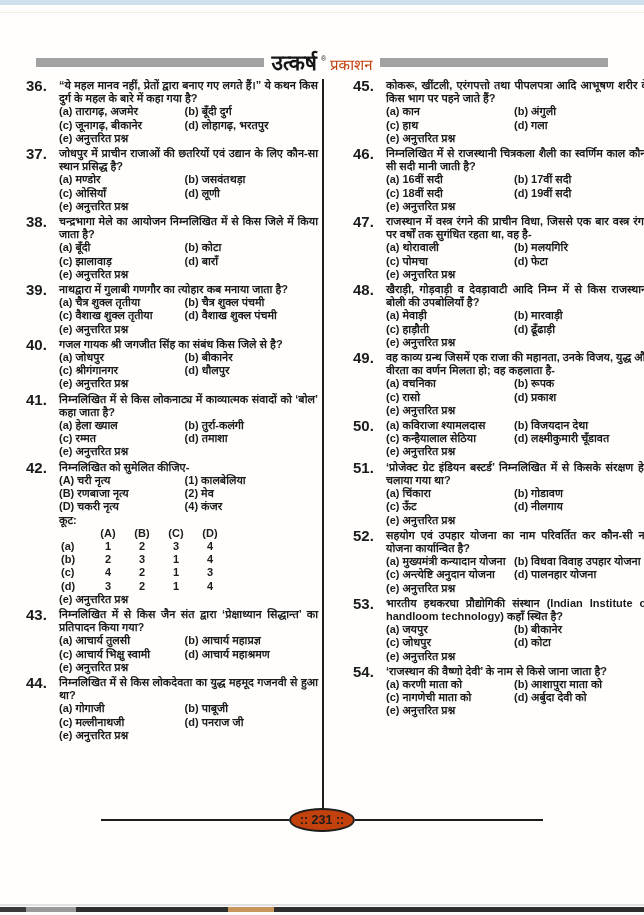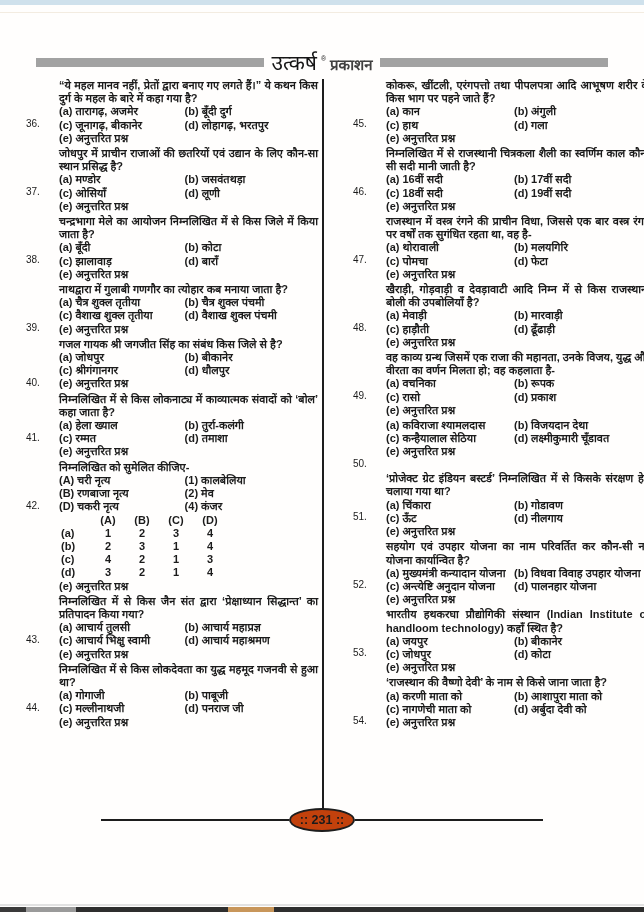--- a/index.html
+++ b/index.html
@@ -6,32 +6,32 @@
   .page {
     position:relative; width:644px; height:915px; background:#fffefd;
     font-family:"Liberation Sans", sans-serif; color:#1b1b1b; overflow:hidden;
   }
   .top-strip { position:absolute; top:0; left:0; width:644px; height:5px; }
   .top-strip2 { position:absolute; top:12px; left:0; width:644px; height:1px; background:#f3ece1; }
 
   .header { position:absolute; top:48px; left:0; width:644px; display:flex; align-items:center; justify-content:center; gap:7px; }
   .header-bar { width:228px; height:9px; background:#a2a2a2; flex:none; }
   .brand-wrap { white-space:nowrap; display:flex; align-items:baseline; gap:4px; }
-  .brand { font-weight:normal; font-size:21px; letter-spacing:0; color:#161616; }
+  .brand { font-weight:bold; font-size:21px; letter-spacing:0; color:#161616; }
   .brand-reg { font-size:7px; vertical-align:super; position:relative; top:-9px; }
-  .brand-suffix { font-weight:bold; font-size:15px; color:#404040; }
+  .brand-suffix { font-weight:normal; font-size:15px; color:#c2410c; }
 
   .divider { position:absolute; left:322px; top:79px; width:2px; height:741px; background:#1d1d1d; }
 
   .col { position:absolute; top:79px; }
   .col-left  { left:26px;  width:292px; }
   .col-right { left:353px; width:297px; }
 
   .question { display:flex; margin-bottom:2px; }
-  .qnum { flex:none; width:33px; font-weight:normal; font-size:10px; line-height:13.2px;margin-top:38px; }
+  .qnum { flex:none; width:33px; font-weight:bold; font-size:15px; line-height:13.2px; }
   .qbody { flex:1; min-width:0; font-weight:bold; font-size:11px; line-height:13.2px; }
   .qtext { text-align:justify; }
 
   .options { display:grid; grid-template-columns:48.5% 51.5%; }
   .option { display:flex; gap:3px; min-width:0; }
   .option.full { grid-column:1 / -1; }
   .opt-label { flex:none; }
 
   .match-row { display:grid; grid-template-columns:48.5% 51.5%; }
   .match-header span { text-decoration:underline; }
@@ -253,20 +253,21 @@
             <span>(1) कालबेलिया</span>
           </div>
           <div class="match-row">
             <span>(B) रणबाजा नृत्य</span>
             <span>(2) मेव</span>
           </div>
           <div class="match-row">
             <span>(D) चकरी नृत्य</span>
             <span>(4) कंजर</span>
           </div>
+          <div class="code-label">कूट:</div>
           <div class="code-grid">
             <span class="code-row-label"></span>
             <span>(A)</span>
             <span>(B)</span>
             <span>(C)</span>
             <span>(D)</span>
           </div>
           <div class="code-grid">
             <span class="code-row-label">(a)</span>
             <span>1</span>

